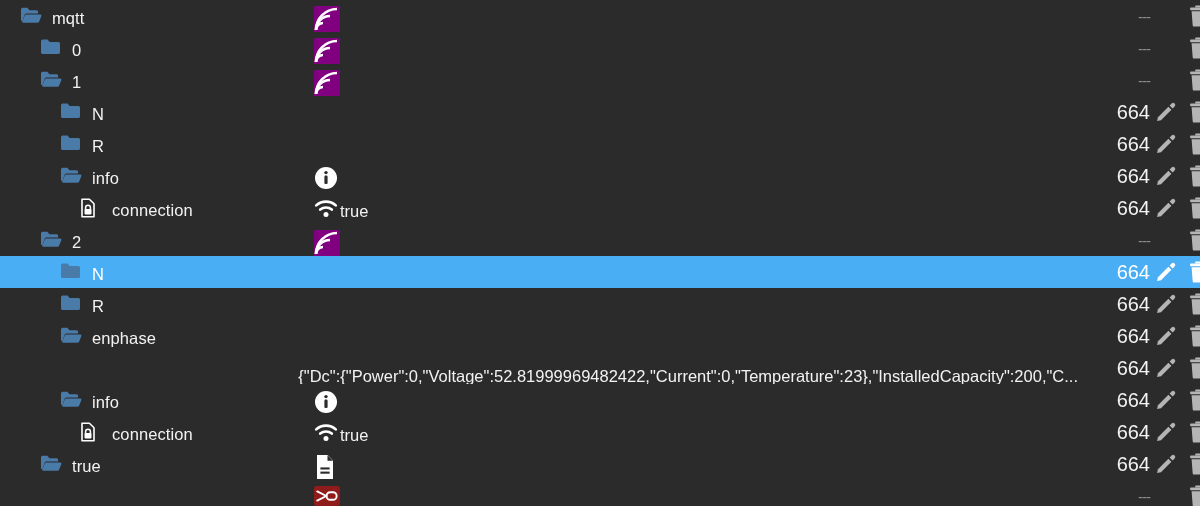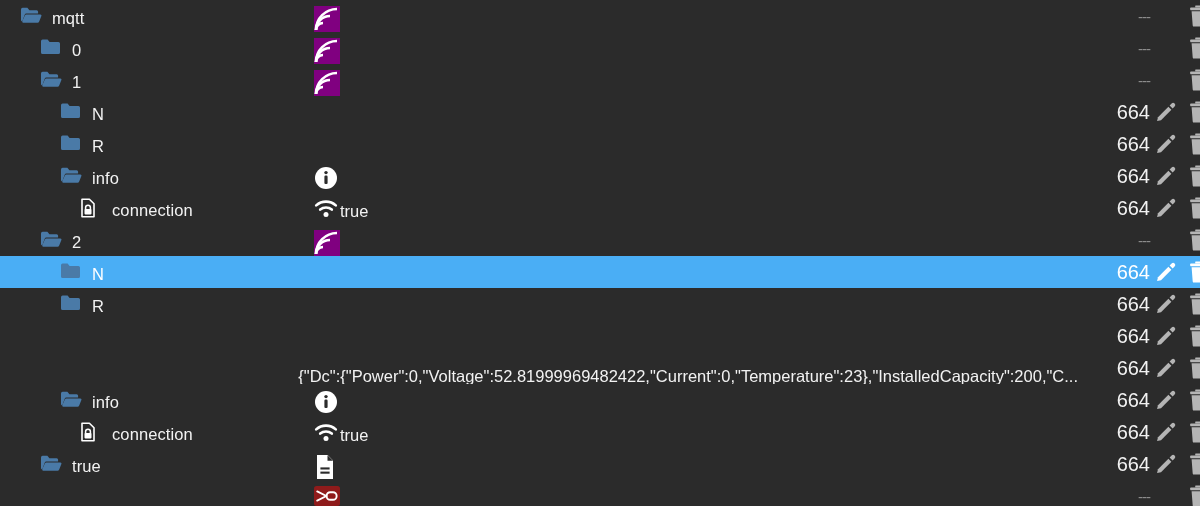--- a/index.html
+++ b/index.html
@@ -545,20 +545,30 @@
             <g fill="#b5b5b5">
               <rect x="2.2" y="2.6" width="15.6" height="2.6" rx="0.6"></rect>
               <rect x="7.2" y="0.4" width="5.6" height="2.0" rx="0.5"></rect>
               <path d="M3.6 6.2 H16.4 L15.3 20.4 A1.4 1.4 0 0 1 13.9 21.6 H6.1 A1.4 1.4 0 0 1 4.7 20.4 Z"></path>
             </g>
           </svg>
         </div>
       </div>
     </div>
     <div class="row">
+      <div class="name-cell">
+        <span class="indent" style="width: 48px;"></span>
+        <span class="node-icon">
+          <svg width="22" height="18" viewBox="0 0 22 18" xmlns="http://www.w3.org/2000/svg">
+            <path d="M1 3.4 A1.6 1.6 0 0 1 2.6 1.8 H7.4 L9.4 4.2 H16.6 A1.5 1.5 0 0 1 18.1 5.7 V7.4 H6.4 A1.8 1.8 0 0 0 4.7 8.7 L2.2 15.6 A1.5 1.5 0 0 1 1 14.3 Z" fill="#4a7aa7"></path>
+            <path d="M6.6 8.6 H20.4 A1.1 1.1 0 0 1 21.4 10.1 L19.2 15.6 A1.9 1.9 0 0 1 17.4 16.8 H3.3 A1.1 1.1 0 0 1 2.3 15.3 L4.7 9.8 A1.9 1.9 0 0 1 6.6 8.6 Z" fill="#4a7aa7"></path>
+          </svg>
+        </span>
+        <span class="label">enphase</span>
+      </div>
       <div class="value-cell" style="right: 122px;">
         <div class="value-inner"></div>
       </div>
       <div class="right-cell">
         <div class="mode">664</div>
         <div class="act">
           <svg width="22" height="22" viewBox="0 0 22 22" xmlns="http://www.w3.org/2000/svg">
             <g fill="#b5b5b5">
               <path d="M3.0 16.2 L2.1 20.1 L6.0 19.2 L16.4 8.8 L13.4 5.8 Z"></path>
               <path d="M14.6 4.6 L17.6 7.6 L19.6 5.6 A2.1 2.1 0 0 0 16.6 2.6 Z"></path>

